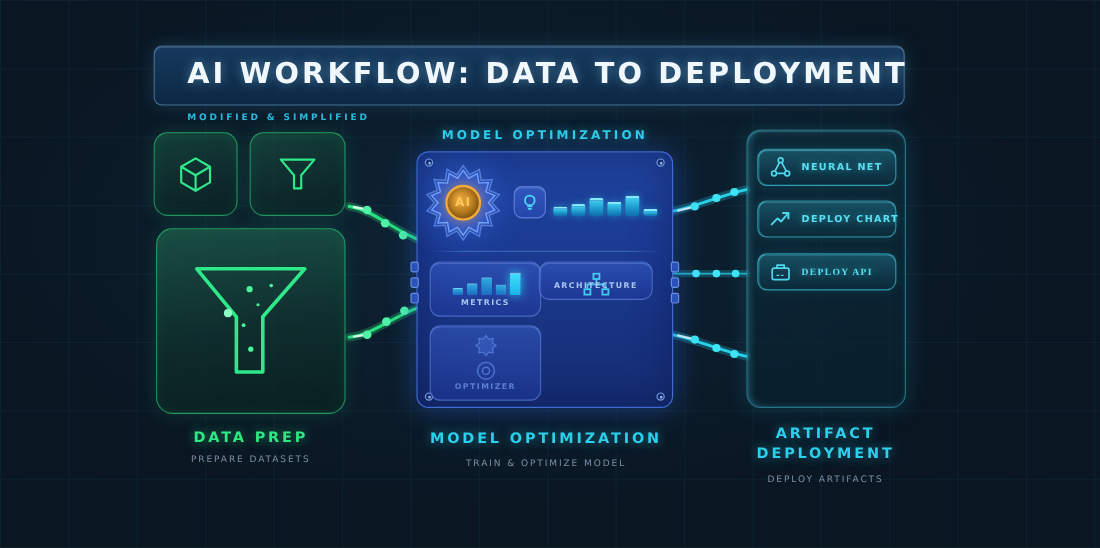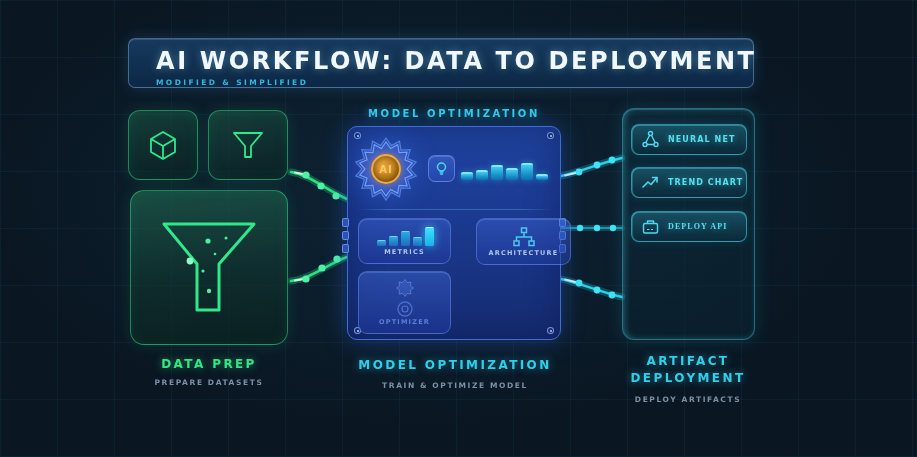--- a/index.html
+++ b/index.html
@@ -19,21 +19,21 @@
   
   .header {
     left:128px; top:38px; width:626px; height:50px; border-radius:7px;
     background:linear-gradient(180deg,#16395e 0%,#11304f 55%,#0d2745 100%);
     border:1px solid rgba(140,190,230,0.42);
     box-shadow:0 0 14px rgba(60,150,210,0.22), inset 0 1px 0 rgba(180,220,255,0.18);
     padding:8px 0 0 27px;
   }
   .header-title { font-size:24px; font-weight:800; color:#f1f8fd; letter-spacing:2.6px;
     text-shadow:0 0 9px rgba(150,220,255,0.4); white-space:nowrap; }
-  .header-sub { margin-top:3px; font-size:7.5px; font-weight:700; color:#2cb9dd; letter-spacing:2.4px; }
+  .header-sub { margin-top:18px; font-size:7.5px; font-weight:700; color:#2cb9dd; letter-spacing:2.4px; }
 
   
   .gcard {
     border:1px solid rgba(46,216,130,0.55); border-radius:12px;
     background:linear-gradient(165deg, rgba(32,104,78,0.48) 0%, rgba(15,48,42,0.55) 70%, rgba(10,34,32,0.6) 100%);
     box-shadow:0 0 16px rgba(40,220,130,0.14), inset 0 0 14px rgba(40,200,120,0.08);
     display:flex; align-items:center; justify-content:center;
   }
   .card-cube  { left:128px; top:110px; width:70px; height:70px; }
   .card-filter{ left:208px; top:110px; width:80px; height:70px; }
@@ -110,21 +110,21 @@
   .rbtn-label { font-size:8px; font-weight:800; color:#58dff1; letter-spacing:1.1px;
     text-shadow:0 0 6px rgba(60,220,240,0.5); white-space:nowrap; }
   .rbtn-icon { display:flex; width:19px; height:19px; align-items:center; justify-content:center; }
 
   
   .footer { text-align:center; }
   .f-title-green { font-size:12px; font-weight:800; color:#2ee884; letter-spacing:2.4px;
     text-shadow:0 0 9px rgba(46,232,132,0.55); }
   .f-title-cyan { font-size:12px; font-weight:800; color:#2bd0ec; letter-spacing:2.4px;
     text-shadow:0 0 9px rgba(43,208,236,0.55); line-height:1.45; }
-  .f-sub { margin-top:5px; font-size:7.5px; font-weight:700; color:#7e90a6; letter-spacing:1.6px; line-height:1.75; }
+  .f-sub { margin-top:5px; font-size:7.5px; font-weight:400; color:#7e90a6; letter-spacing:1.6px; line-height:1.75; }
 
   svg { display:block; }
   .wires { left:0; top:0; pointer-events:none; }
 </style>
 </head>
 <body>
 
 <div class="canvas">
 
   <svg class="abs wires" width="917" height="457" viewBox="0 0 917 457">
@@ -243,21 +243,21 @@
       <div class="metrics-bars">
           <i style="height: 6px;"></i>
           <i style="height: 10px;"></i>
           <i style="height: 15px;"></i>
           <i style="height: 9px;"></i>
           <i class="bright" style="height: 19px;"></i>
         </div>
       <div class="mcard-label">METRICS</div>
     </div>
 
-    <div class="mcard" style="left:128px;top:91px;width:95px;height:47px;">
+    <div class="mcard" style="left:101px;top:91px;width:95px;height:32px;">
       <div class="icon-center">
         <svg width="26" height="22" viewBox="0 0 26 22" fill="none" stroke="#49c8f0" stroke-width="1.5">
           <rect x="10.5" y="1" width="5" height="4.5"></rect>
           <rect x="3" y="14" width="5" height="4.5"></rect>
           <rect x="18" y="14" width="5" height="4.5"></rect>
           <path d="M13 5.5 L13 10 M5.5 14 L5.5 10 L20.5 10 L20.5 14"></path>
         </svg>
       </div>
       <div class="mcard-label">ARCHITECTURE</div>
     </div>
@@ -287,21 +287,21 @@
       </span>
       <span class="rbtn-label">NEURAL NET</span>
     </div>
     <div class="rbtn" style="top:58px;">
       <span class="rbtn-icon">
         <svg width="19" height="19" viewBox="0 0 19 19" fill="none" stroke="#4fd8ee" stroke-width="1.6" stroke-linecap="round" stroke-linejoin="round">
           <path d="M2 14 L7 9 L10 11.5 L16 4.5"></path>
           <path d="M11.5 4.5 L16 4.5 L16 9"></path>
         </svg>
       </span>
-      <span class="rbtn-label">TREND CHART</span>
+      <span class="rbtn-label">DEPLOY CHART</span>
     </div>
     <div class="rbtn" style="top:102px;font-family:Liberation Serif, serif;">
       <span class="rbtn-icon">
         <svg width="19" height="19" viewBox="0 0 19 19" fill="none" stroke="#4fd8ee" stroke-width="1.4" stroke-linejoin="round">
           <rect x="2.5" y="6.5" width="14" height="9.5" rx="1.5"></rect>
           <path d="M6.5 6.5 L6.5 4 L12.5 4 L12.5 6.5"></path>
           <path d="M6 12.5 L8.5 12.5 M10 12.5 L12 12.5" stroke-width="1.2"></path>
         </svg>
       </span>
       <span class="rbtn-label">DEPLOY API</span>

